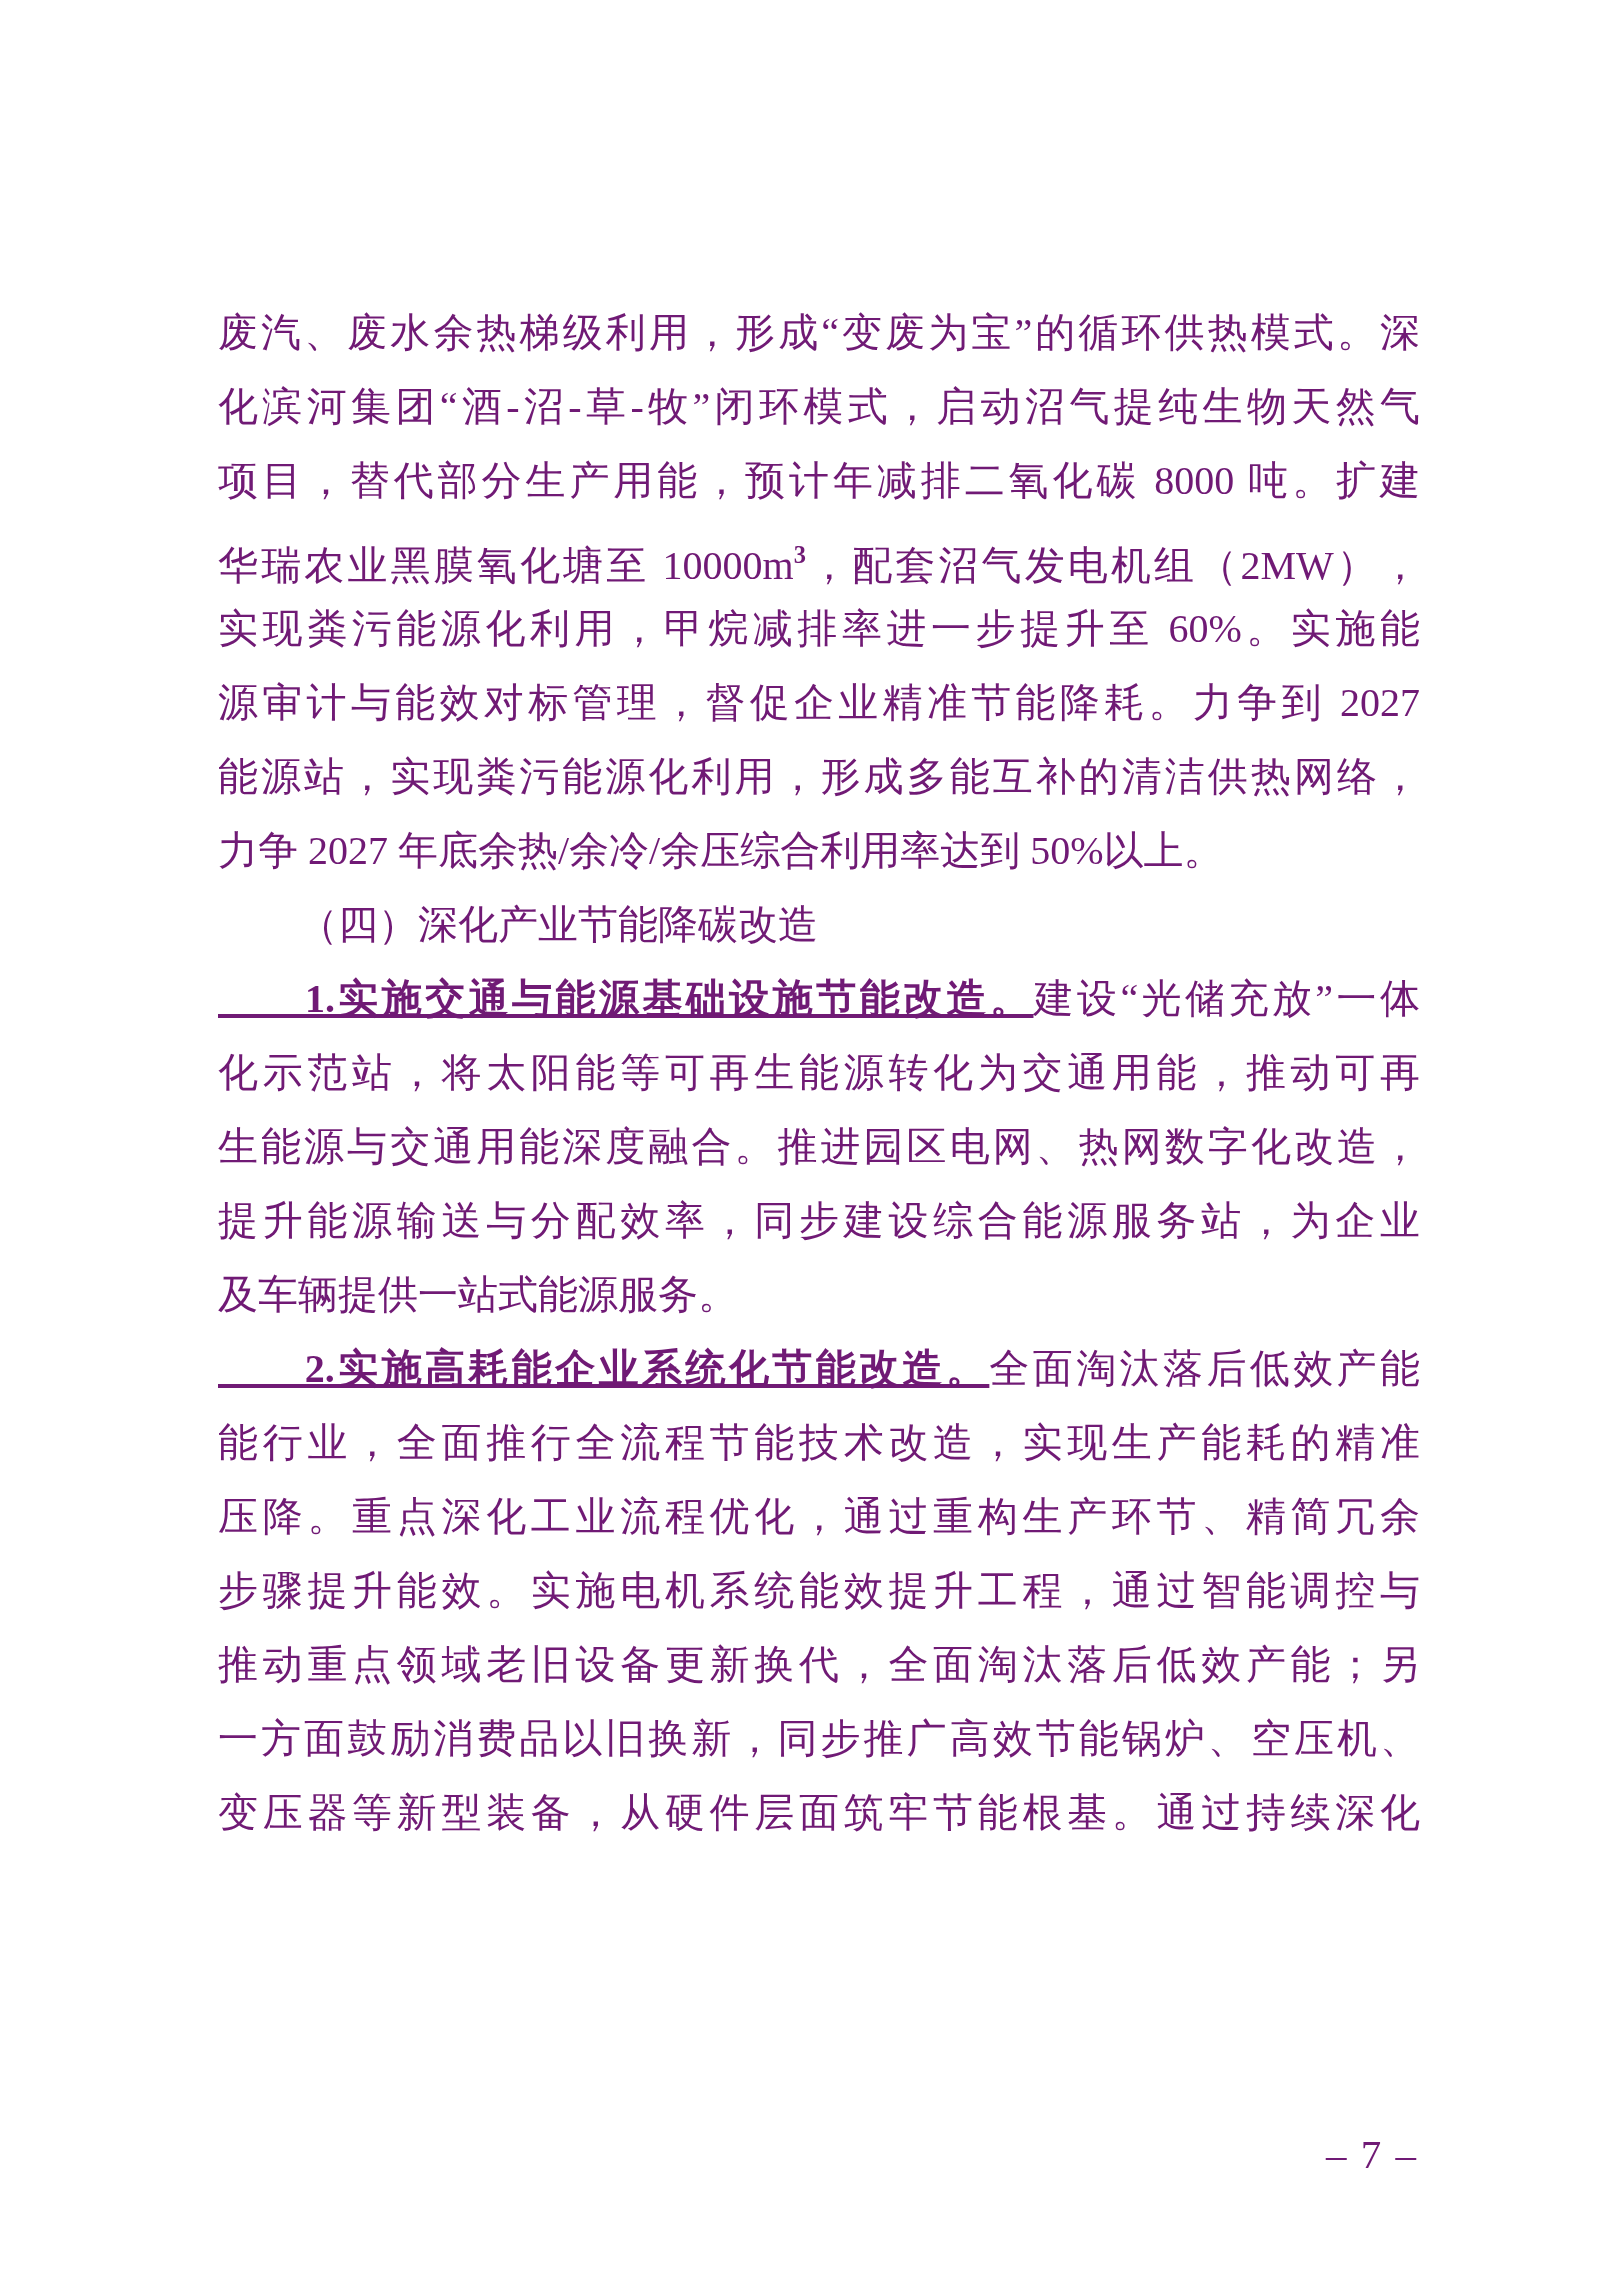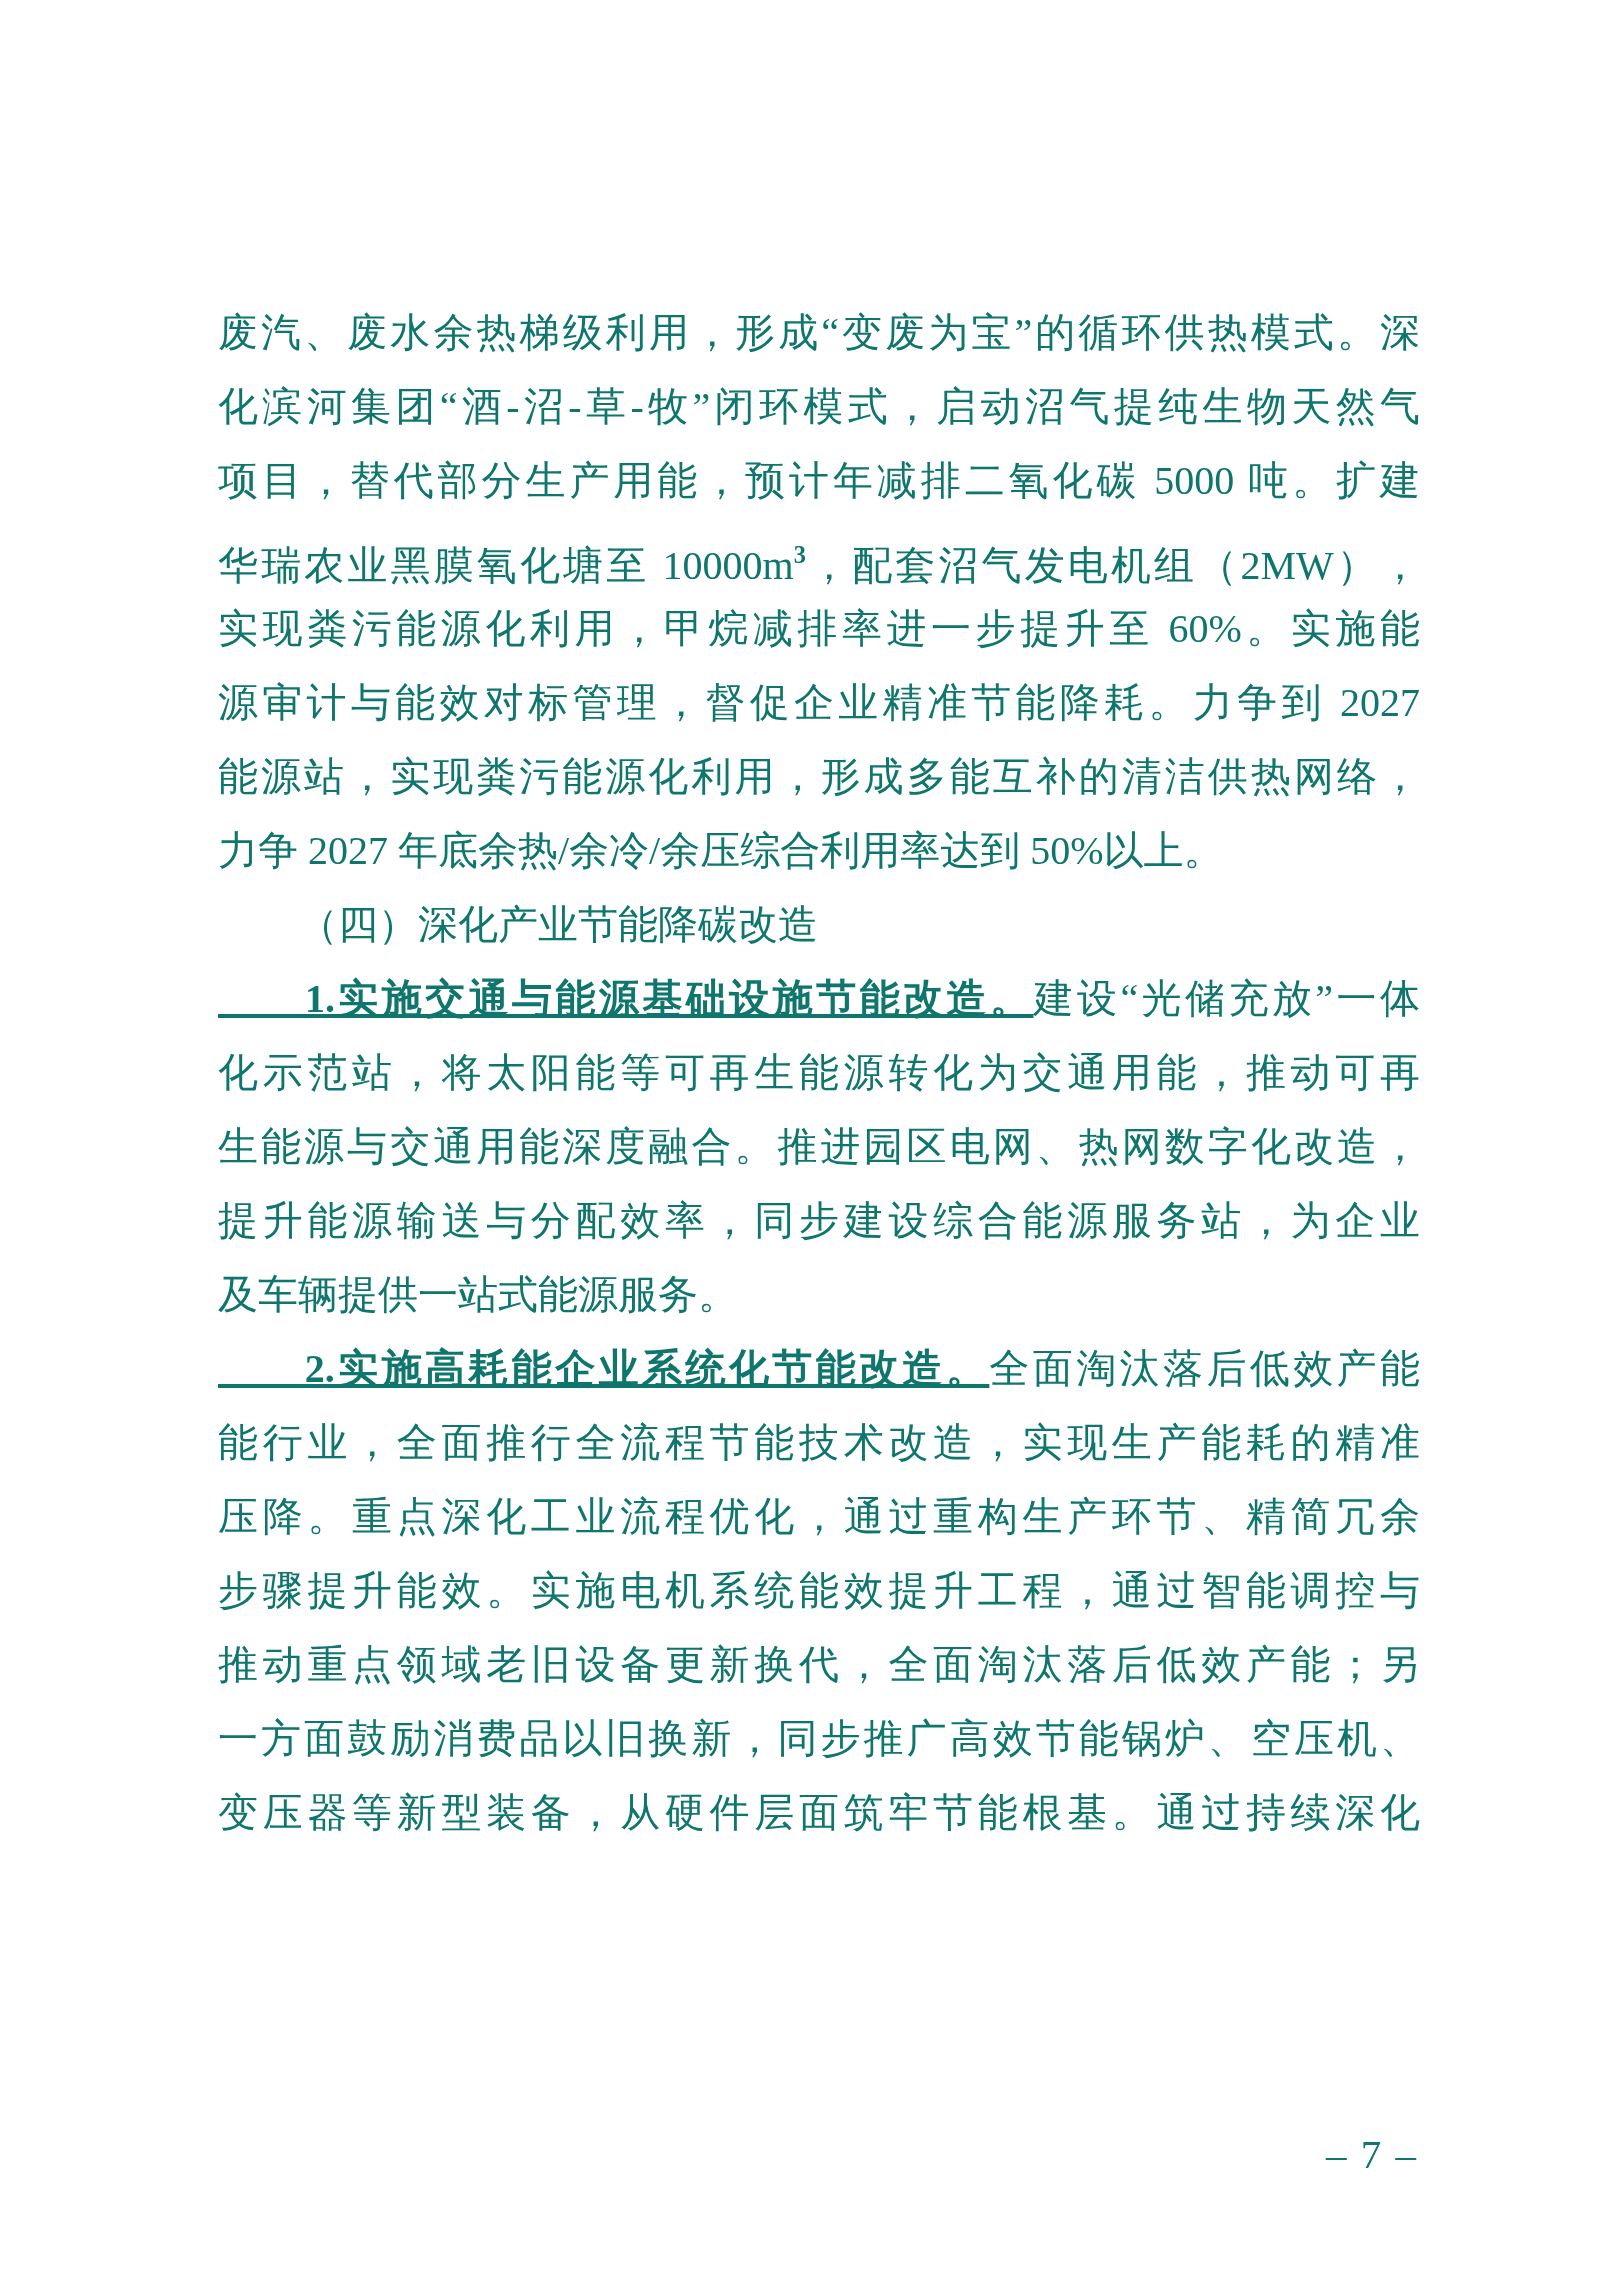--- a/index.html
+++ b/index.html
@@ -7,21 +7,21 @@
     padding: 0;
     background: #ffffff;
   }
   .page {
     position: relative;
     width: 1620px;
     height: 2240px;
     background: #ffffff;
     overflow: hidden;
     font-family: "Liberation Serif", "DejaVu Serif", serif;
-    color: #0f766e;
+    color: #701a75;
   }
   .text-block {
     position: absolute;
     left: 218px;
     top: 296px;
     width: 1202px;
   }
   .paragraph { margin: 0; padding: 0; }
   .line {
     height: 74px;
@@ -53,21 +53,21 @@
   }
 </style>
 </head>
 <body>
 
 <div class="page">
   <main class="text-block">
       <div class="paragraph">
         <div class="line"><span>废汽、废水余热梯级利用，形成“变废为宝”的循环供热模式。深</span></div>
         <div class="line"><span>化滨河集团“酒-沼-草-牧”闭环模式，启动沼气提纯生物天然气</span></div>
-        <div class="line"><span>项目，替代部分生产用能，预计年减排二氧化碳 5000 吨。扩建</span></div>
+        <div class="line"><span>项目，替代部分生产用能，预计年减排二氧化碳 8000 吨。扩建</span></div>
         <div class="line"><span>华瑞农业黑膜氧化塘至 10000m</span><span class="sup">3</span><span>，配套沼气发电机组（2MW），</span></div>
         <div class="line"><span>实现粪污能源化利用，甲烷减排率进一步提升至 60%。实施能</span></div>
         <div class="line"><span>源审计与能效对标管理，督促企业精准节能降耗。力争到 2027</span></div>
         <div class="line"><span>能源站，实现粪污能源化利用，形成多能互补的清洁供热网络，</span></div>
         <div class="line left"><span>力争 2027 年底余热/余冷/余压综合利用率达到 50%以上。</span></div>
       </div>
       <div class="paragraph">
         <div class="line left"><span class="kaiti">　　（四）深化产业节能降碳改造</span></div>
       </div>
       <div class="paragraph">

